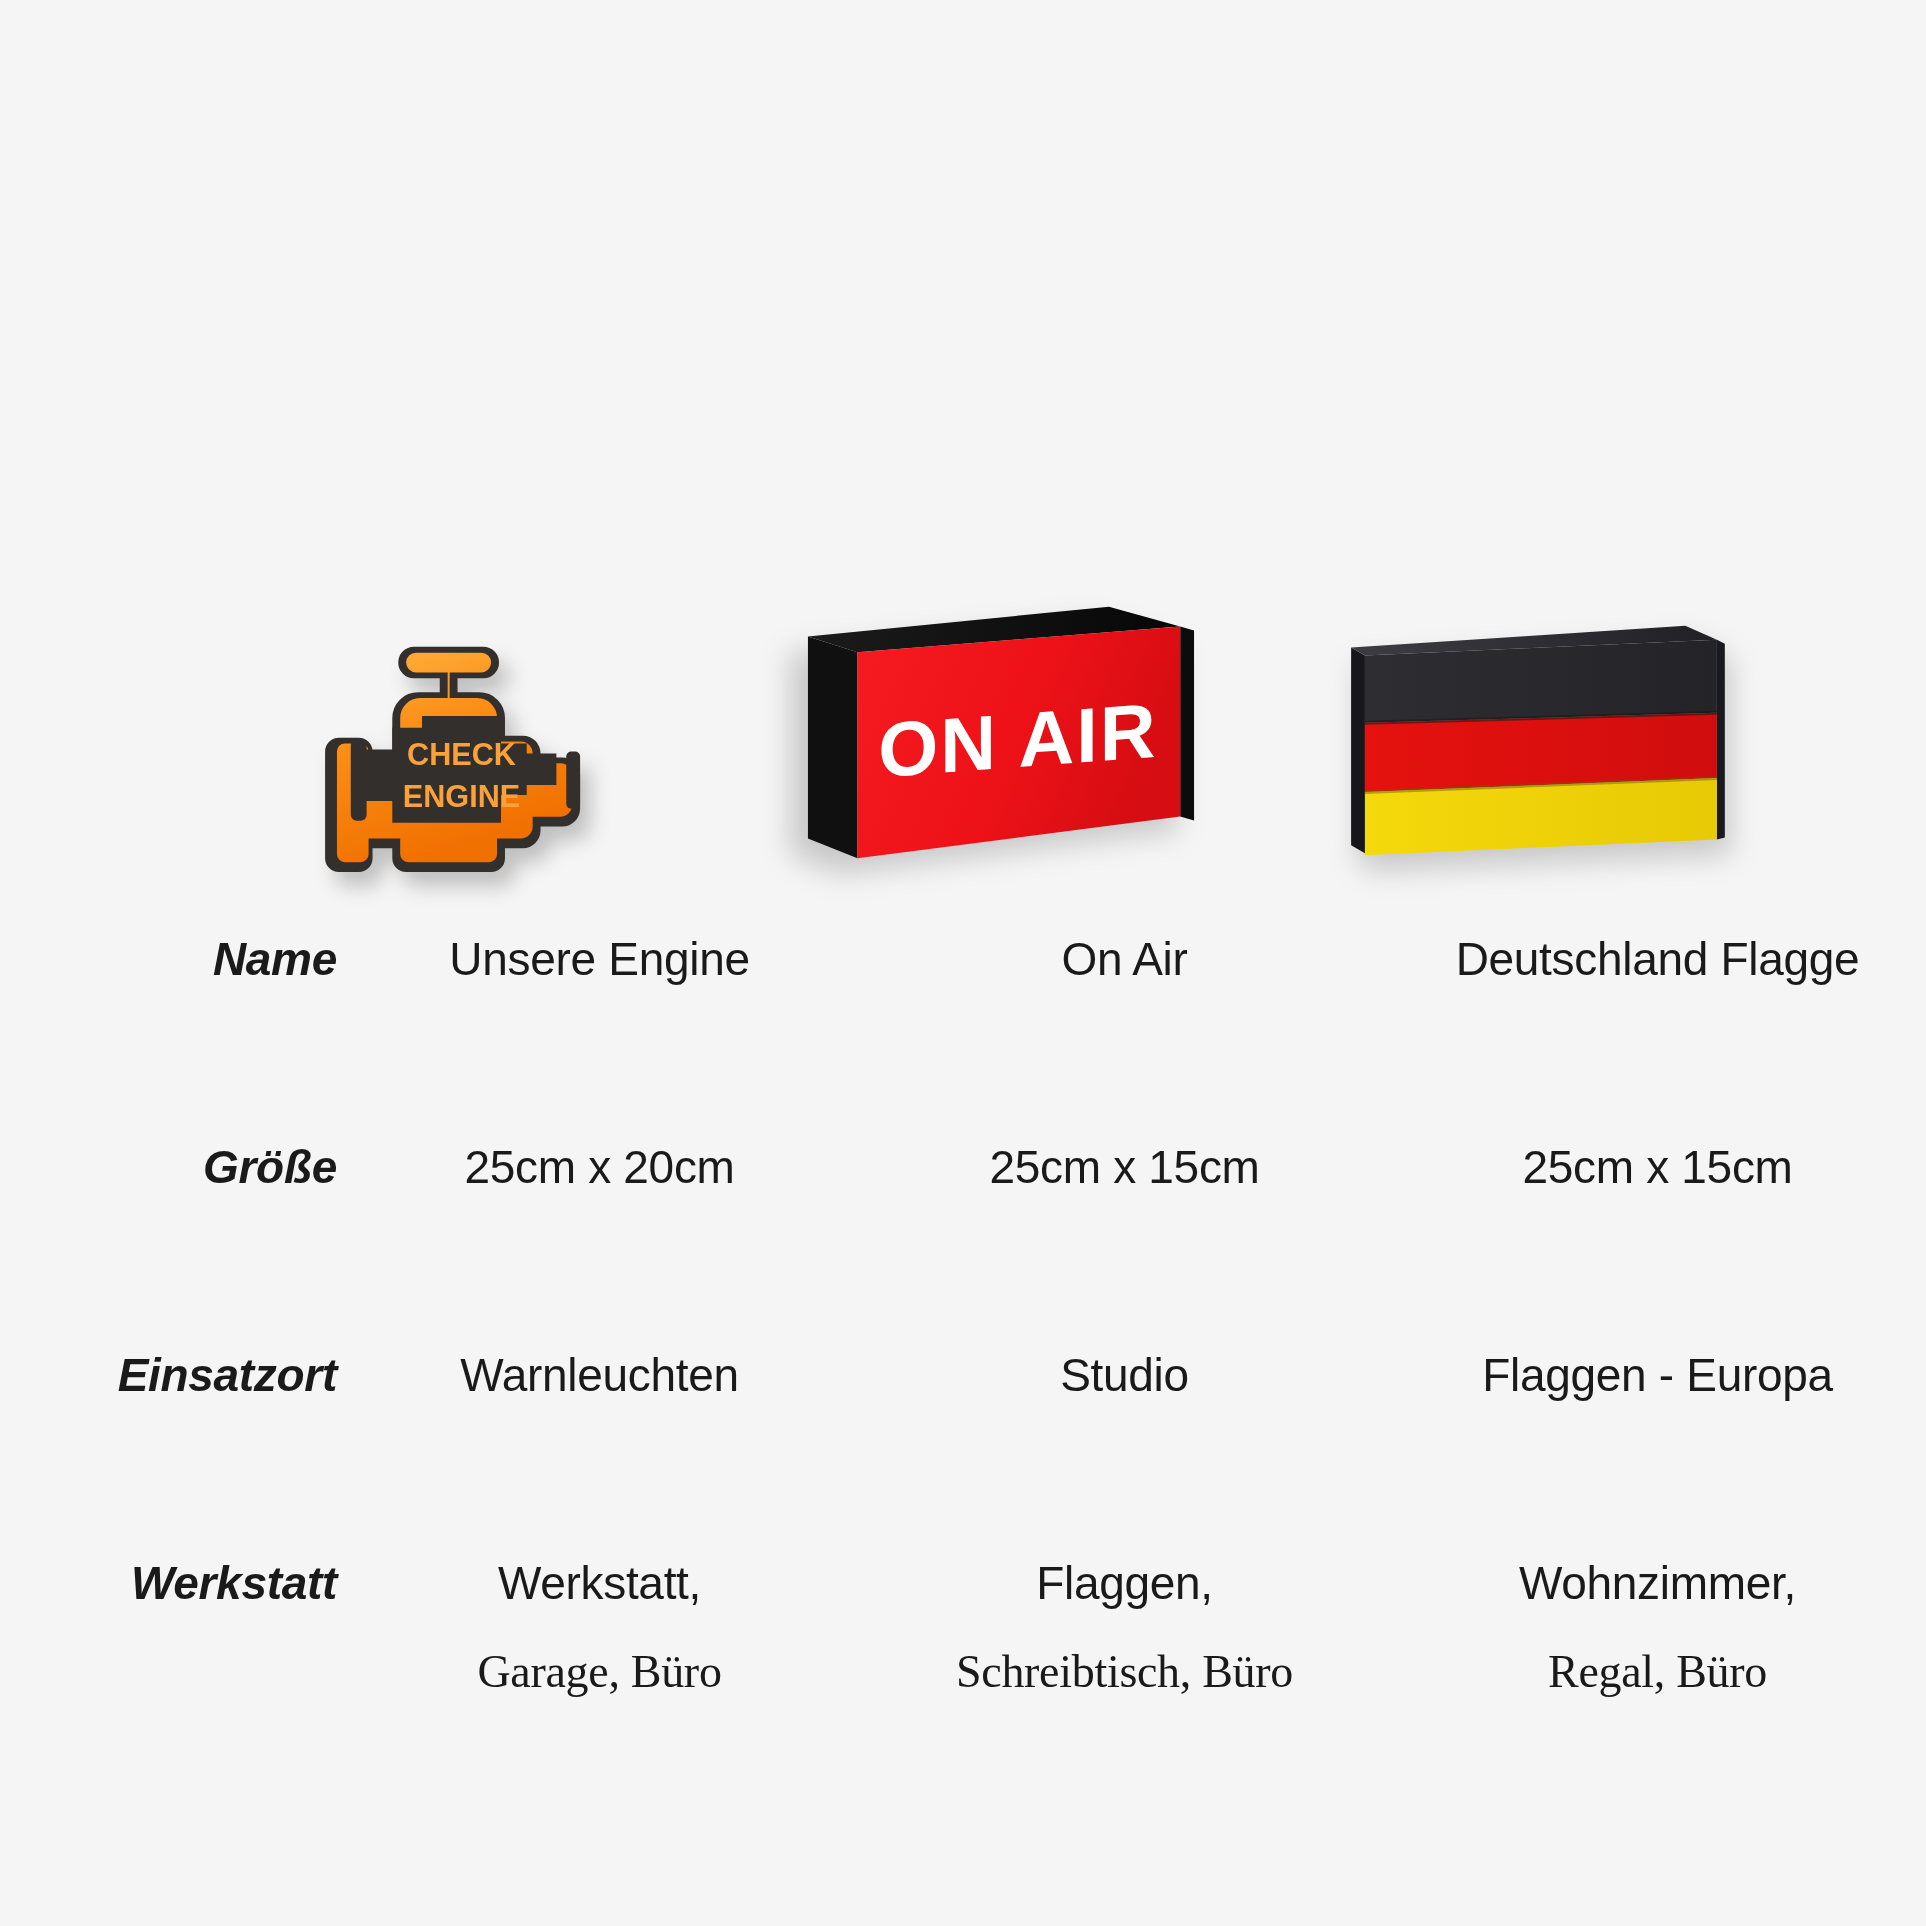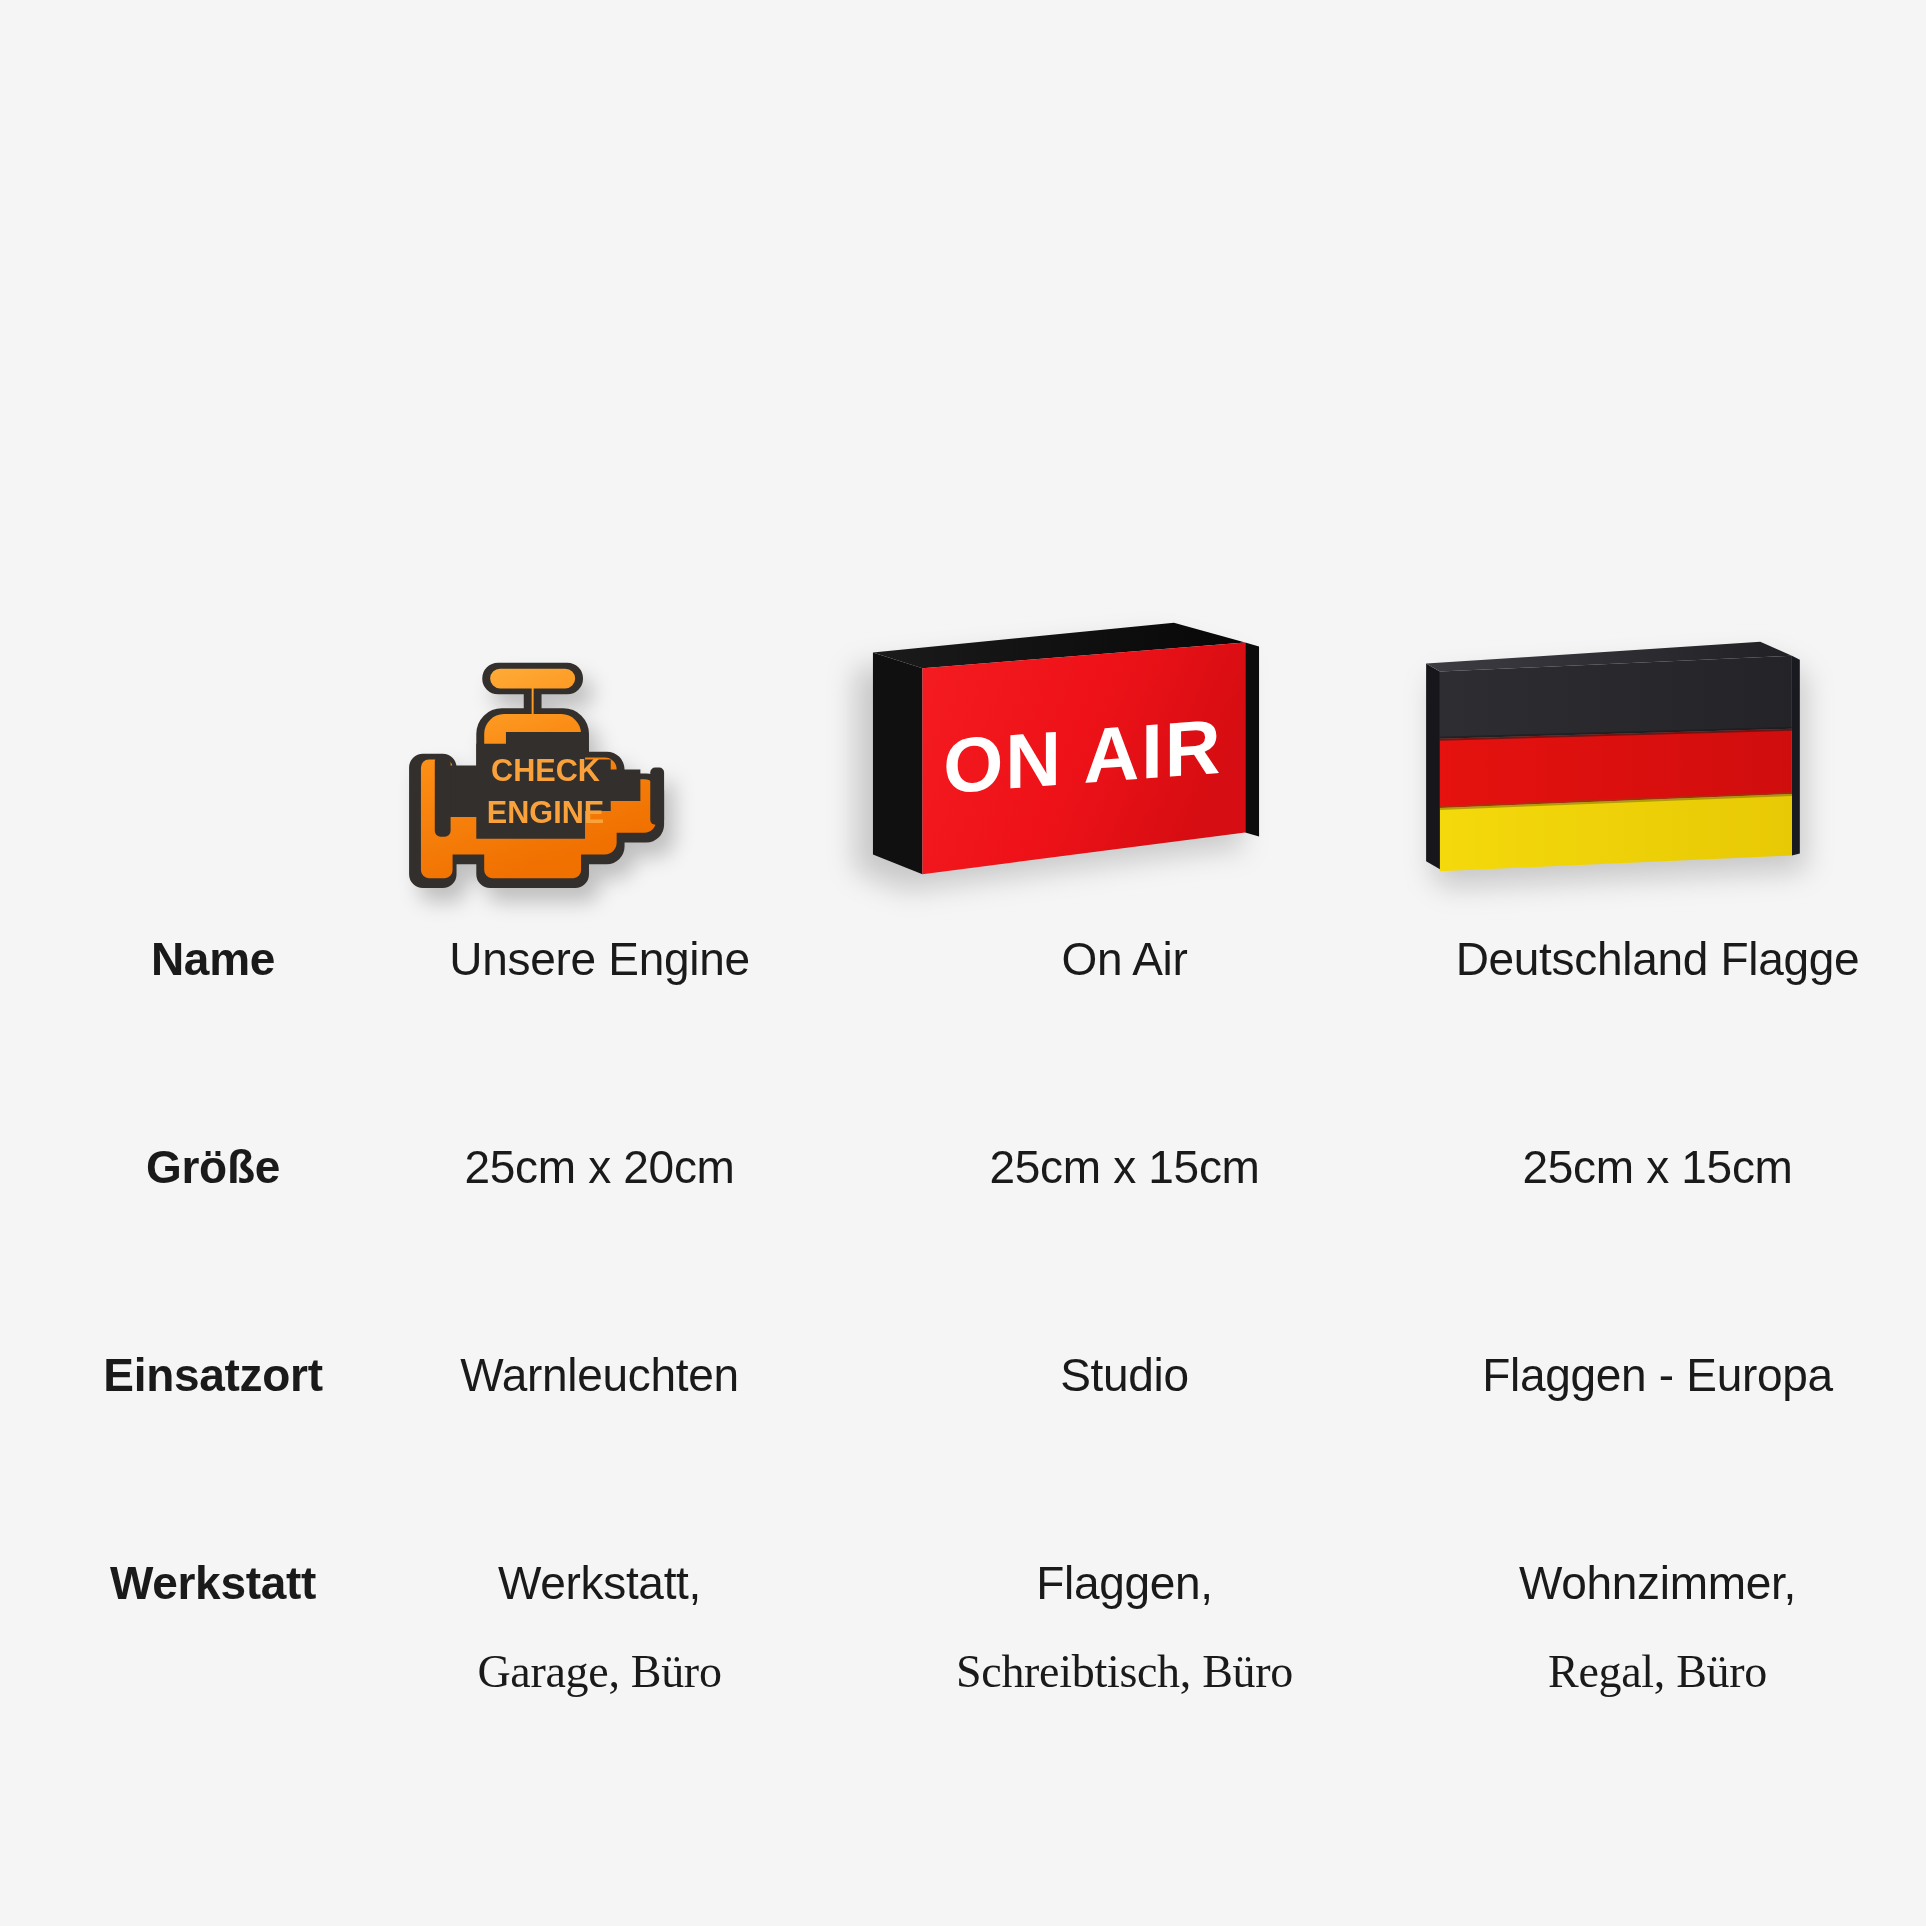--- a/index.html
+++ b/index.html
@@ -33,25 +33,24 @@
   
   .product-row {
     position: absolute;
     top: 549px;
     left: 297px;
     width: 1584px;
     height: 327px;
   }
   .product-cell {
     position: absolute;
-    top: 16px;
+    top: 0;
     height: 327px;
     display: flex;
     align-items: flex-end;
-    justify-content: center;
   }
   .cell-1 { left: 0px;   width: 495px; }
   .cell-2 { left: 495px; width: 545px; }
   .cell-3 { left: 1040px; width: 545px; }
 
   
   .check-engine {
     position: relative;
     width: 327px;
     height: 255px;
@@ -97,23 +96,24 @@
   .spec-table tr.tall { height: 248px; }
 
   col.c-label { width: 337px; }
   col.c-p1    { width: 525px; }
   col.c-p2    { width: 525px; }
   col.c-p3    { width: 541px; }
 
   .row-label {
     font-weight: 700;
     padding-left: 89px !important;
-    text-align: center;
+    text-align: right;
     white-space: nowrap;
     letter-spacing: -0.3px;
+    font-style: italic;
   }
   .row-value {
     font-weight: 400;
     text-align: center;
     letter-spacing: -0.3px;
   }
   .row-value .ln { display: block; }
   .row-value .ln + .ln { margin-top: 22px; font-family: Liberation Serif, serif; }
 </style>
 </head>

